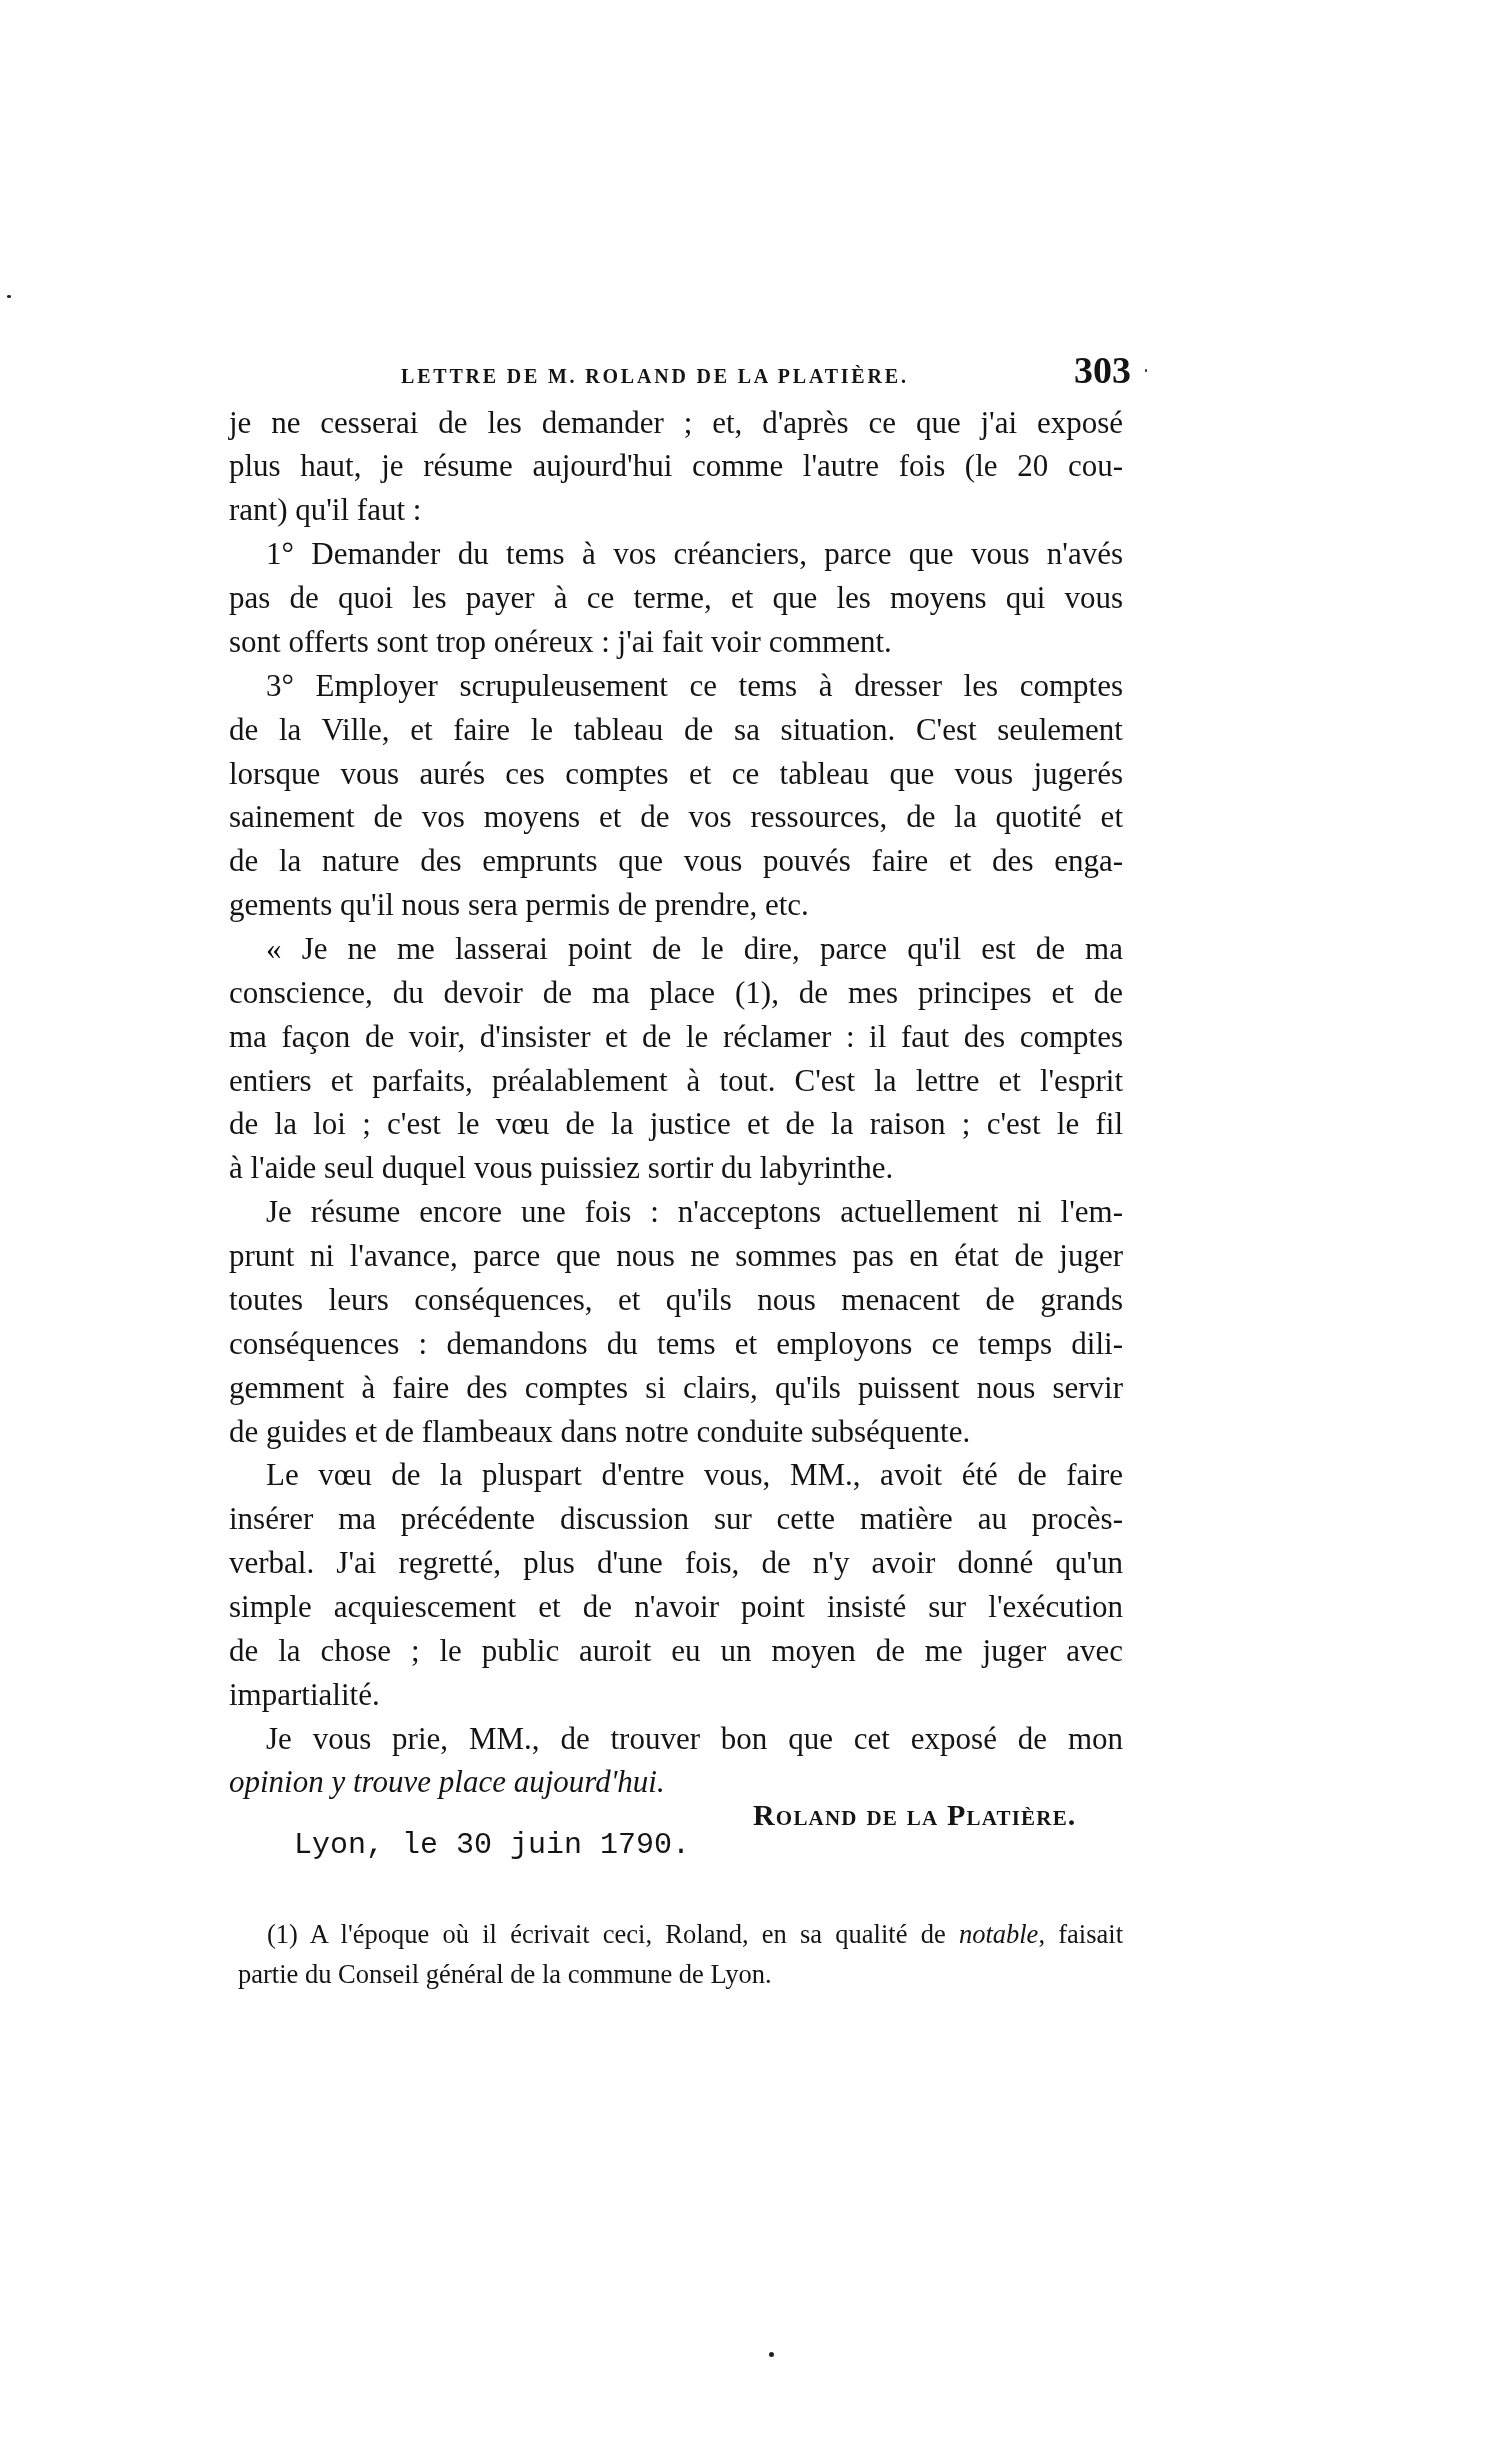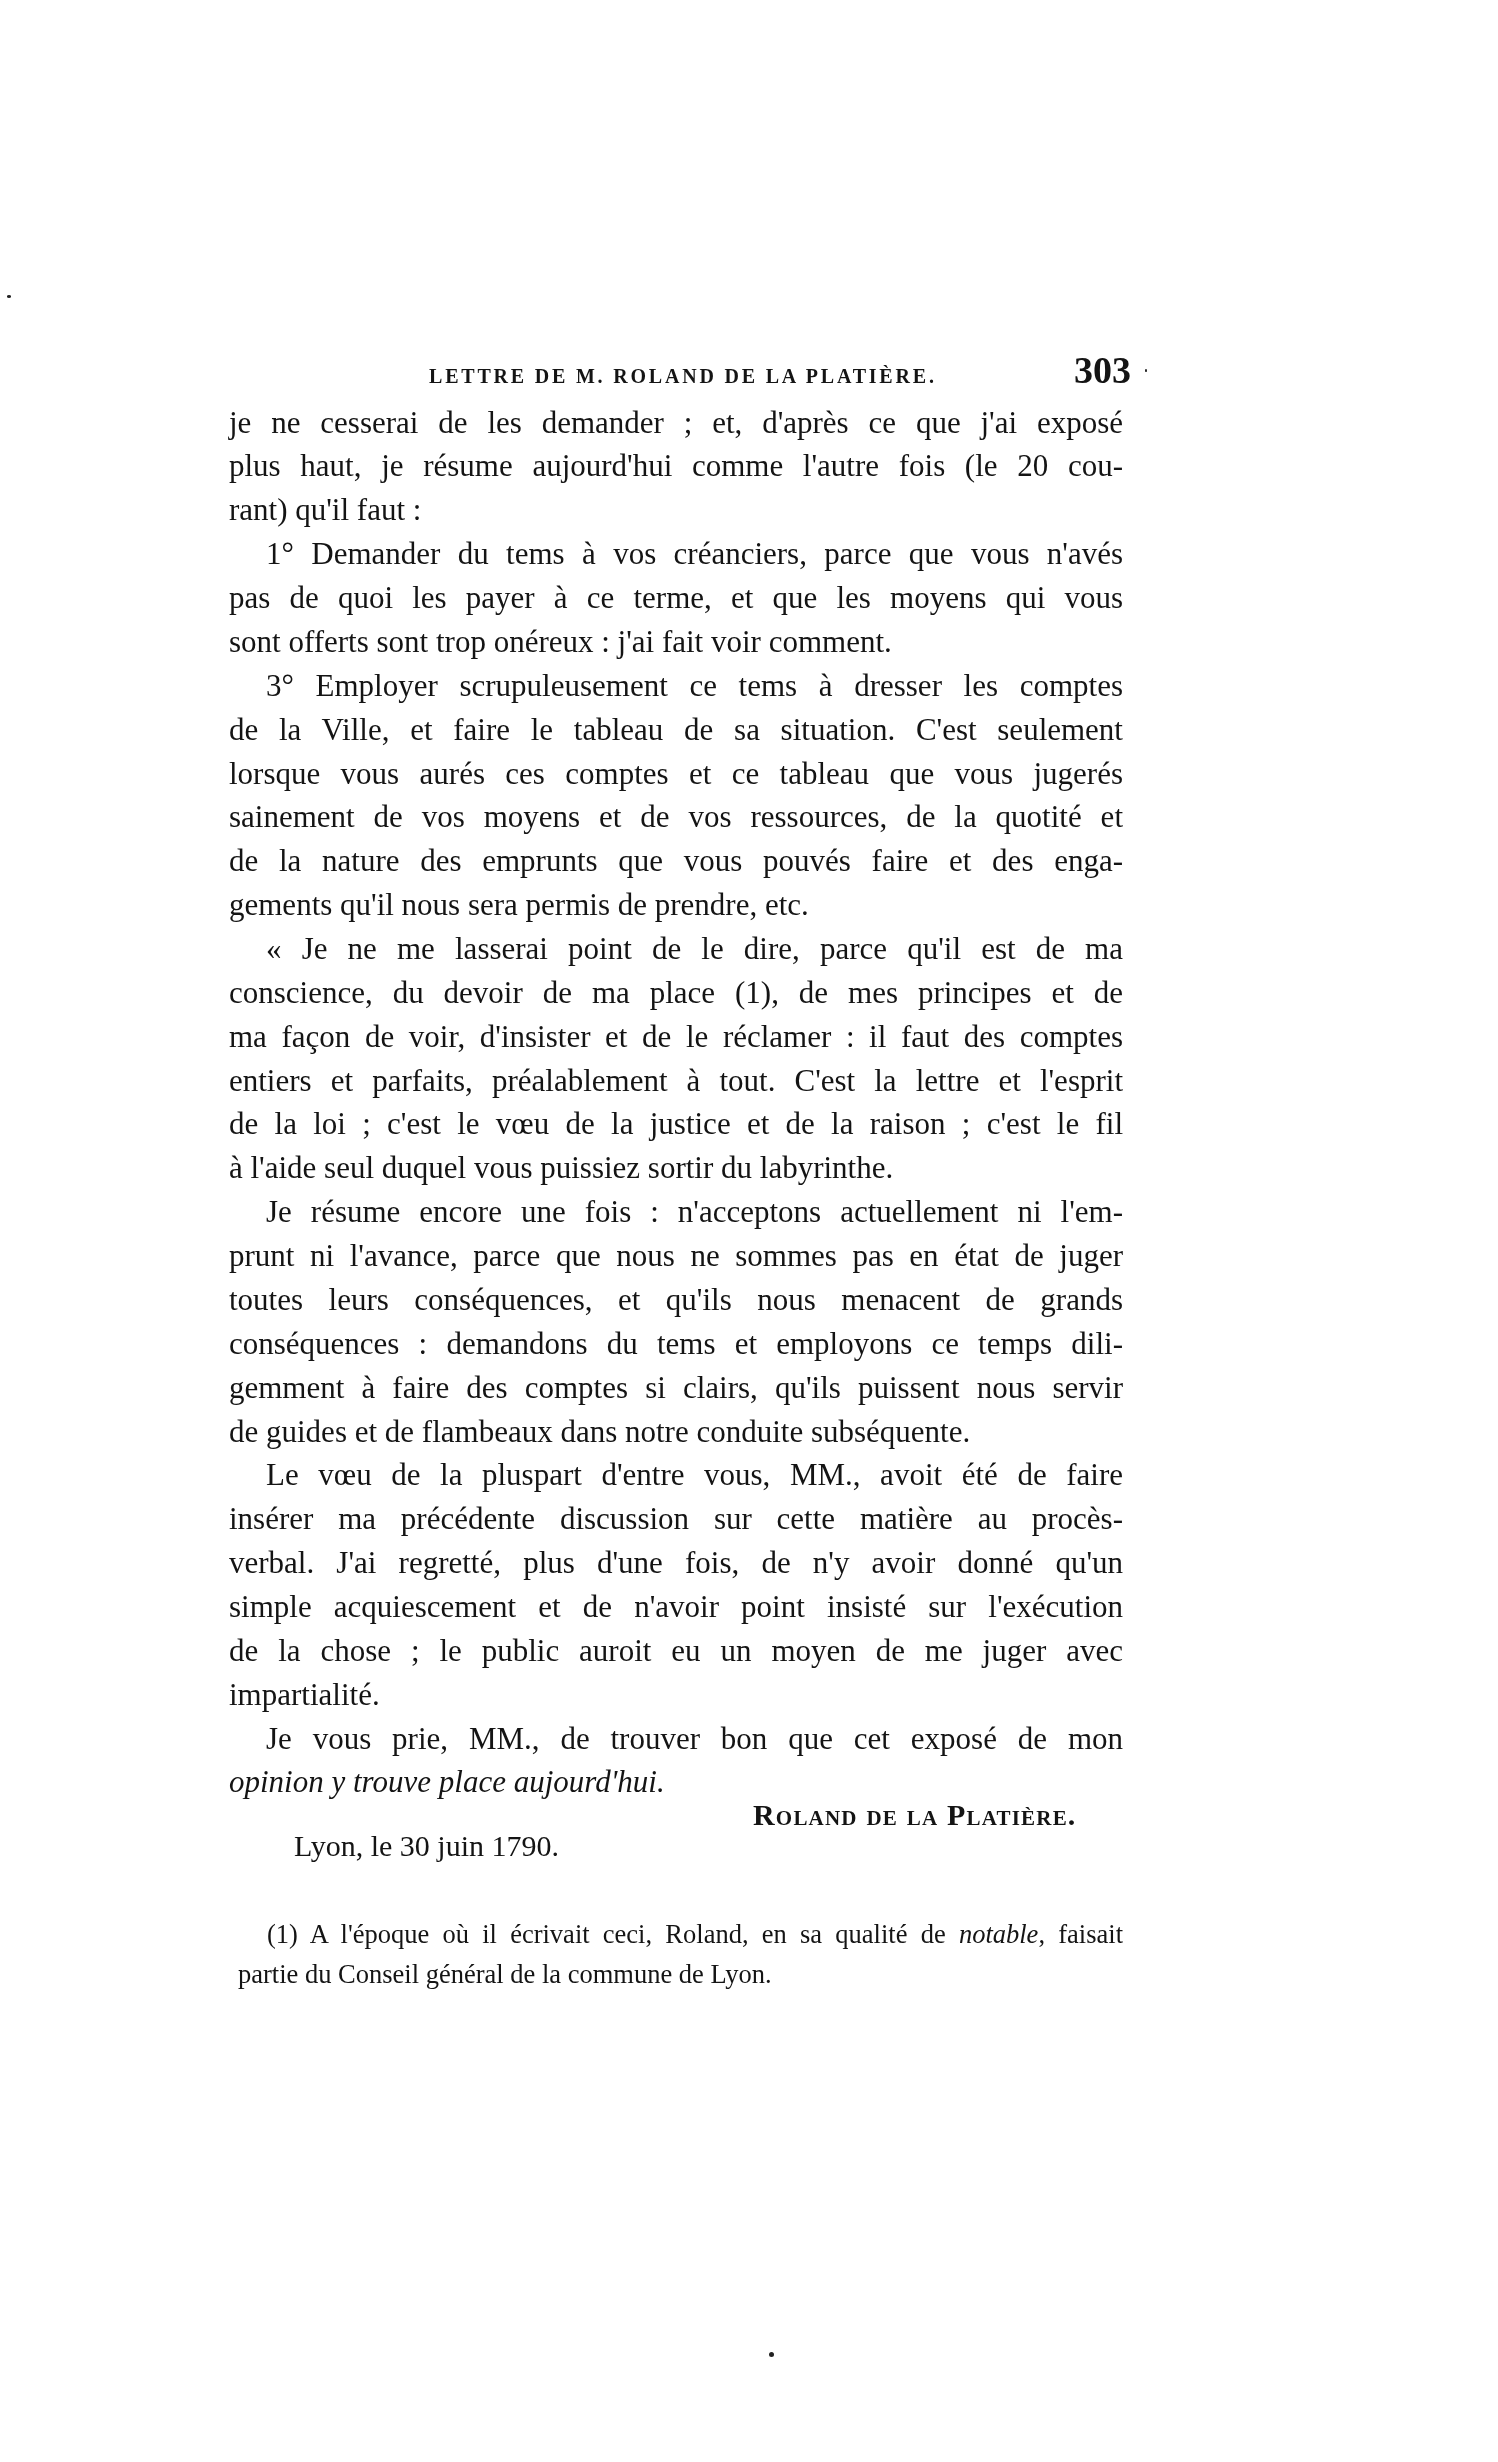--- a/index.html
+++ b/index.html
@@ -7,21 +7,21 @@
     width: 1499px; height: 2462px; position: relative; overflow: hidden;
     font-family: "DejaVu Serif", "Liberation Serif", serif;
     color: #141414;
   }
   .page { position: absolute; left: 0; top: 0; width: 1499px; height: 2462px; background: #fff; }
 
   .running-head {
     position: absolute; left: 401px; top: 364px;
     font-family: "Liberation Serif", "DejaVu Serif", serif;
     font-weight: bold; font-size: 20px; letter-spacing: 2.8px;
-    line-height: 25px; white-space: nowrap; margin-left: 28px;
+    line-height: 25px; white-space: nowrap;
   }
   .page-number {
     position: absolute; left: 1074px; top: 354px;
     font-family: "Liberation Serif", serif; font-size: 38px; line-height: 33px;
     font-weight: bold;
   }
 
   .line {
     position: absolute; left: 229px; width: 894px;
     font-family: "Liberation Serif", "DejaVu Serif", serif;
@@ -33,21 +33,21 @@
   .line.indent { left: 266px; width: 857px; }
   .line em { font-style: italic; }
 
   .signature {
     position: absolute; left: 753px; top: 1798px;
     font-family: "Liberation Serif", serif; font-size: 30px; line-height: 33px;
     font-variant: small-caps; font-weight: bold; letter-spacing: 1.2px; white-space: nowrap;
   }
   .dateline {
     position: absolute; left: 294px; top: 1829px;
-    font-family: Liberation Serif, serif; font-size: 30px; line-height: 33px; white-space: nowrap;
+    font-family: Liberation Mono, monospace; font-size: 30px; line-height: 33px; white-space: nowrap;
   }
 
   .fn-line {
     position: absolute; left: 238px; width: 886px;
     font-family: "Liberation Serif", serif; font-size: 26.5px; line-height: 31px;
     white-space: nowrap; text-align: justify; text-align-last: justify;
   }
   .fn-line.indent { left: 267px; width: 856px; }
   .fn-line.last { text-align-last: left; }
 

